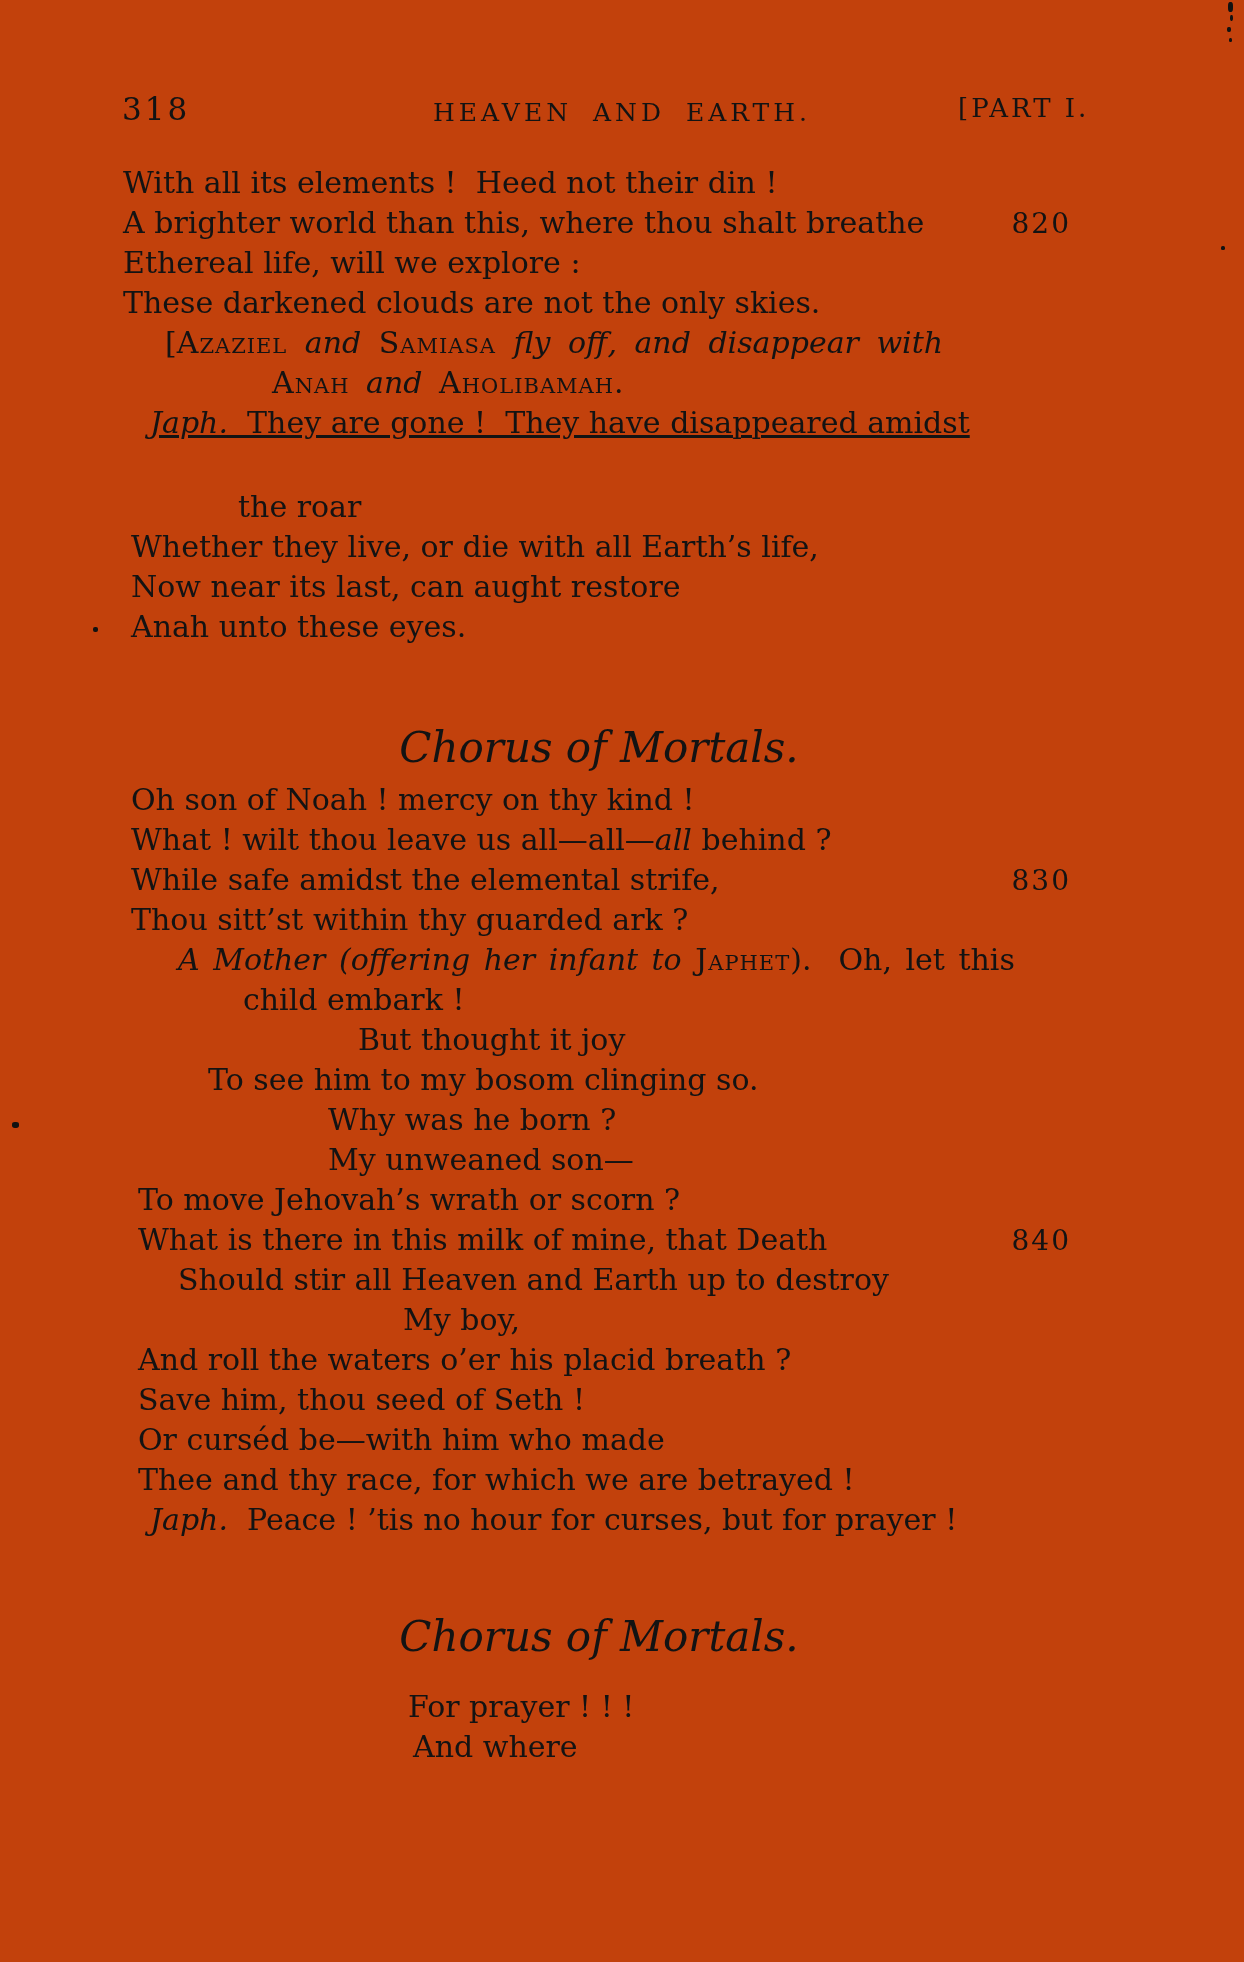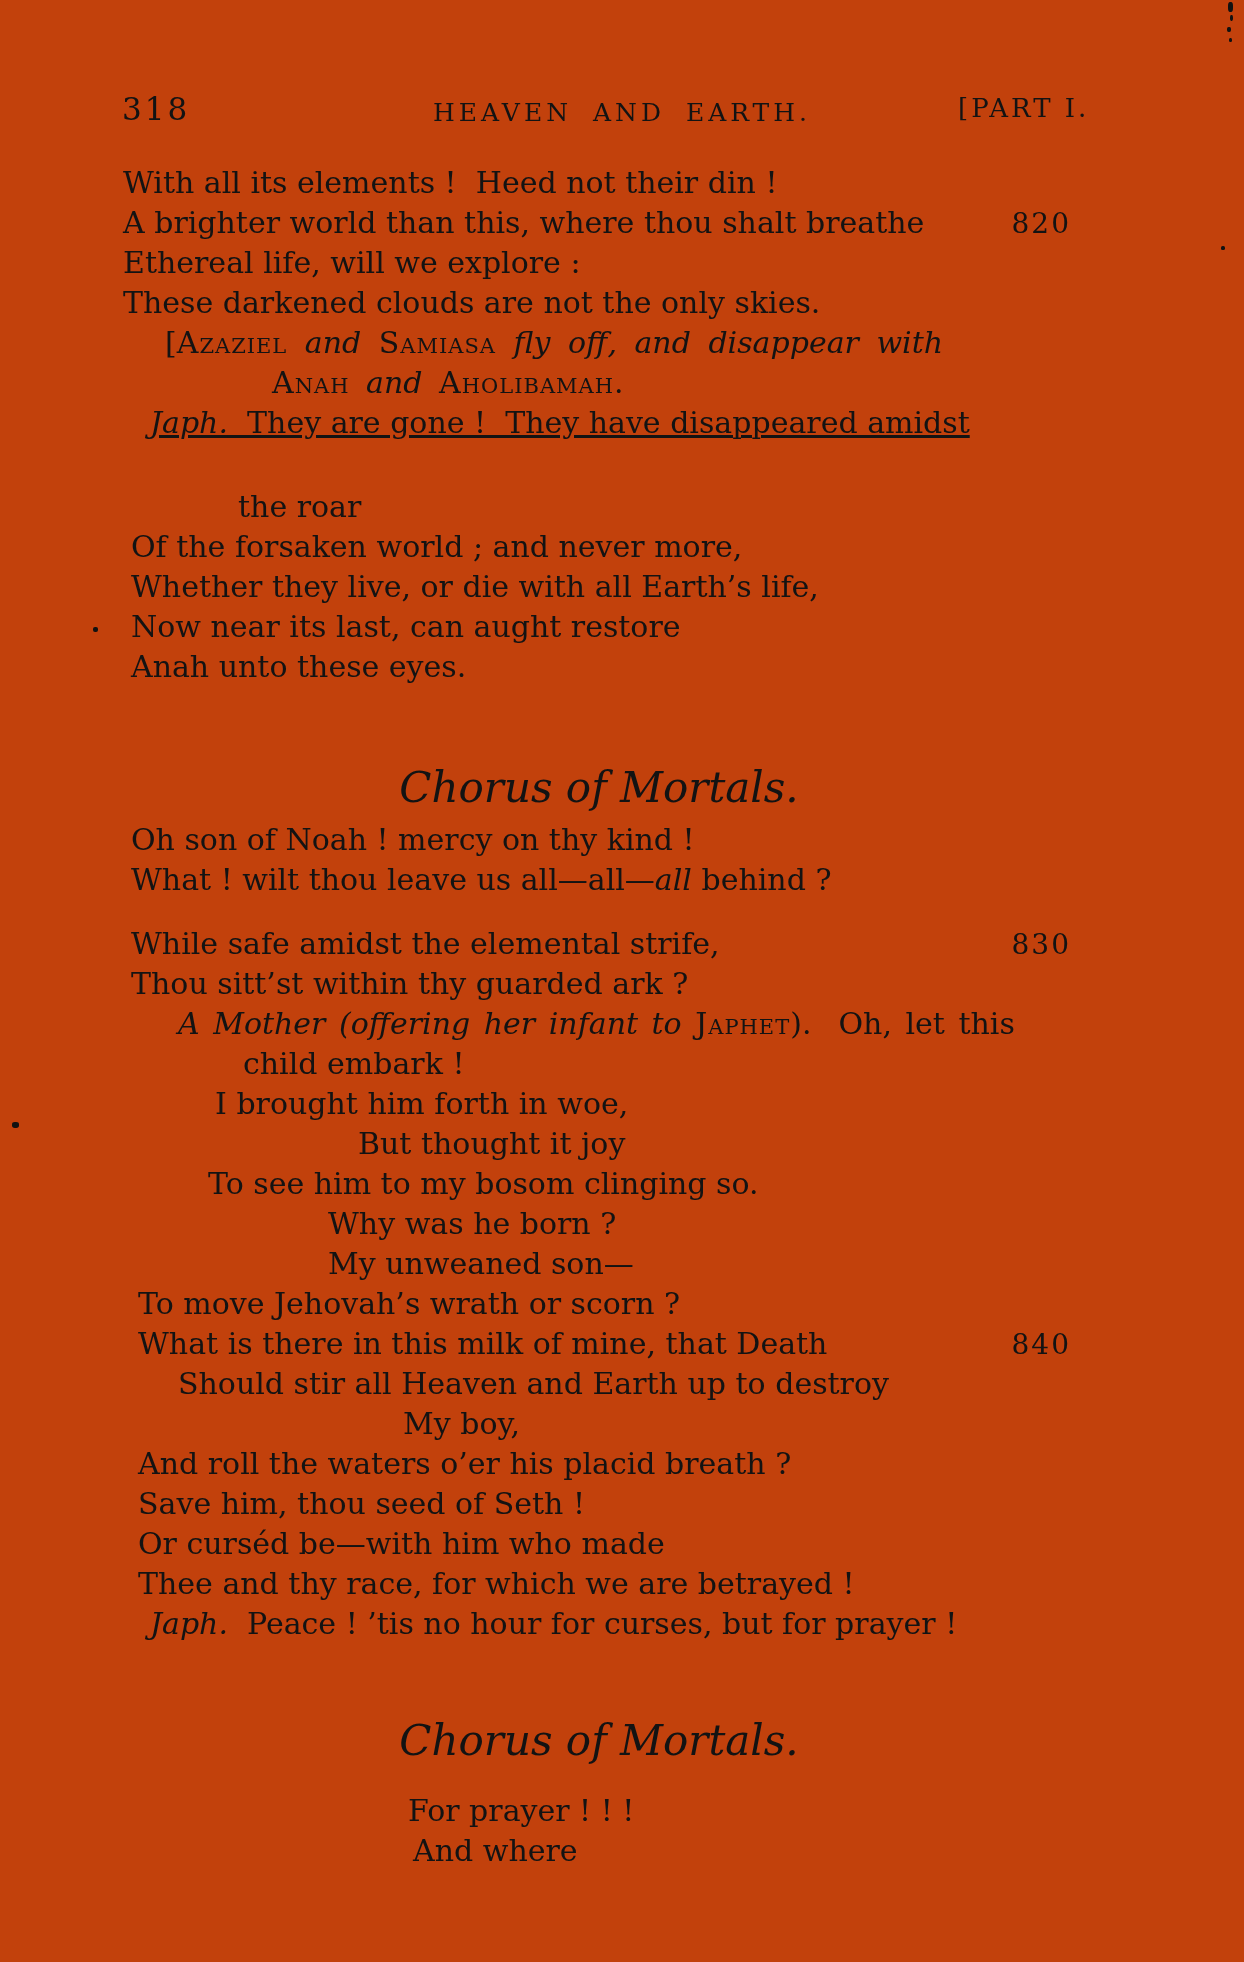--- a/index.html
+++ b/index.html
@@ -71,32 +71,30 @@
 
   <div class="text-column">
       <div class="line b0"><span class="seg-r">With all its elements !  Heed not their din !</span></div>
       <div class="line b1"><span class="seg-r">A brighter world than this, where thou shalt breathe</span><span class="lineno">820</span></div>
       <div class="line b2"><span class="seg-r">Ethereal life, will we explore :</span></div>
       <div class="line b3"><span class="seg-r">These darkened clouds are not the only skies.</span></div>
       <div class="line b4" style="padding-left: 42px;"><span class="seg-r">[</span><span class="seg-sc">Azaziel</span><span class="seg-i"> and </span><span class="seg-sc">Samiasa</span><span class="seg-i"> fly off, and disappear with</span></div>
       <div class="line b5" style="padding-left: 149px;"><span class="seg-sc">Anah</span><span class="seg-i"> and </span><span class="seg-sc">Aholibamah.</span></div>
       <div class="line b6" style="padding-left: 27px; text-decoration: underline;"><span class="seg-i">Japh.</span><span class="seg-r">  They are gone !  They have disappeared amidst</span></div>
       <div class="line b7" style="padding-left: 115px; margin-top: 44px;"><span class="seg-r">the roar</span></div>
-      <div class="line b8" style="padding-left: 8px;"><span class="seg-r">Of the forsaken world ; and never more,</span></div>
       <div class="line b9" style="padding-left: 8px;"><span class="seg-r">Whether they live, or die with all Earth’s life,</span></div>
       <div class="line b10" style="padding-left: 8px;"><span class="seg-r">Now near its last, can aught restore</span></div>
       <div class="line b11" style="padding-left: 8px;"><span class="seg-r">Anah unto these eyes.</span></div>
       <div class="chorus-heading b12"><span class="seg-i">Chorus of Mortals.</span></div>
       <div class="line b13" style="padding-left: 8px;"><span class="seg-r">Oh son of Noah ! mercy on thy kind !</span></div>
       <div class="line b14" style="padding-left: 8px;"><span class="seg-r">What ! wilt thou leave us all—all—</span><span class="seg-i">all</span><span class="seg-r"> behind ?</span></div>
-      <div class="line b15" style="padding-left: 8px; margin-top: 24px;"><span class="seg-r">While safe amidst the elemental strife,</span><span class="lineno">830</span></div>
+      <div class="line b15" style="padding-left: 8px;"><span class="seg-r">While safe amidst the elemental strife,</span><span class="lineno">830</span></div>
       <div class="line b16" style="padding-left: 8px;"><span class="seg-r">Thou sitt’st within thy guarded ark ?</span></div>
       <div class="line b17" style="padding-left: 55px;"><span class="seg-i">A Mother (</span><span class="seg-i">offering her infant to </span><span class="seg-sc">Japhet</span><span class="seg-r">).  Oh, let this</span></div>
       <div class="line b18" style="padding-left: 120px;"><span class="seg-r">child embark !</span></div>
-      <div class="line b19" style="padding-left: 92px;"><span class="seg-r">I brought him forth in woe,</span></div>
       <div class="line b20" style="padding-left: 235px;"><span class="seg-r">But thought it joy</span></div>
       <div class="line b21" style="padding-left: 85px;"><span class="seg-r">To see him to my bosom clinging so.</span></div>
       <div class="line b22" style="padding-left: 205px;"><span class="seg-r">Why was he born ?</span></div>
       <div class="line b24" style="padding-left: 205px;"><span class="seg-r">My unweaned son—</span></div>
       <div class="line b25" style="padding-left: 15px;"><span class="seg-r">To move Jehovah’s wrath or scorn ?</span></div>
       <div class="line b26" style="padding-left: 15px;"><span class="seg-r">What is there in this milk of mine, that Death</span><span class="lineno">840</span></div>
       <div class="line b27" style="padding-left: 55px;"><span class="seg-r">Should stir all Heaven and Earth up to destroy</span></div>
       <div class="line b28" style="padding-left: 280px;"><span class="seg-r">My boy,</span></div>
       <div class="line b29" style="padding-left: 15px;"><span class="seg-r">And roll the waters o’er his placid breath ?</span></div>
       <div class="line b30" style="padding-left: 15px;"><span class="seg-r">Save him, thou seed of Seth !</span></div>

